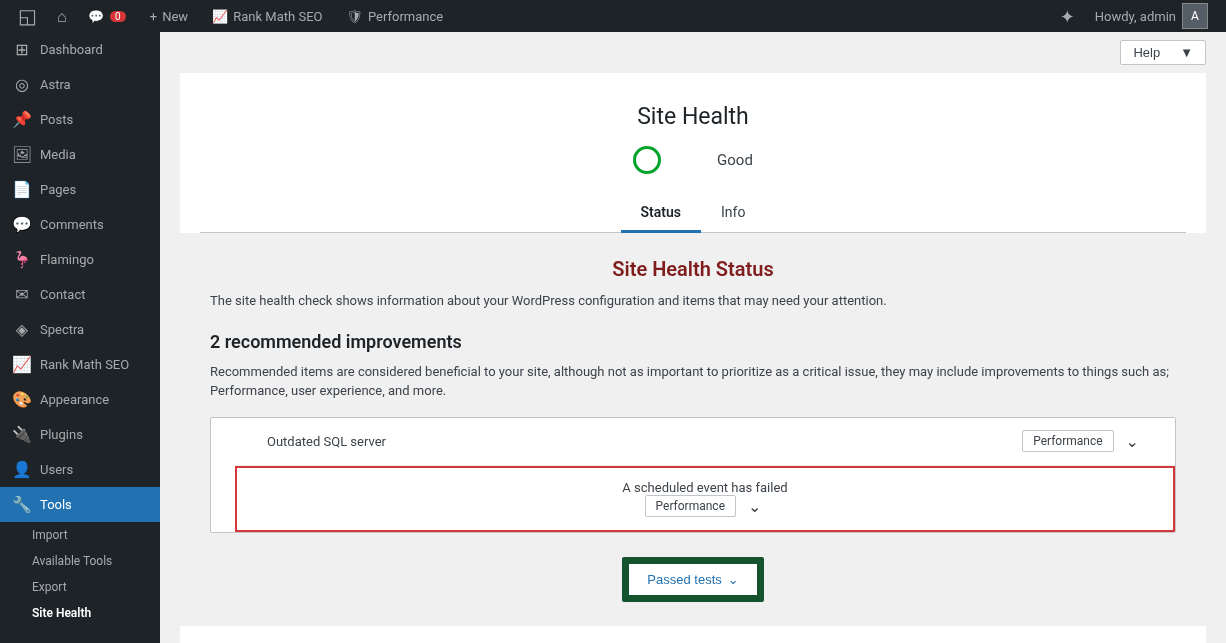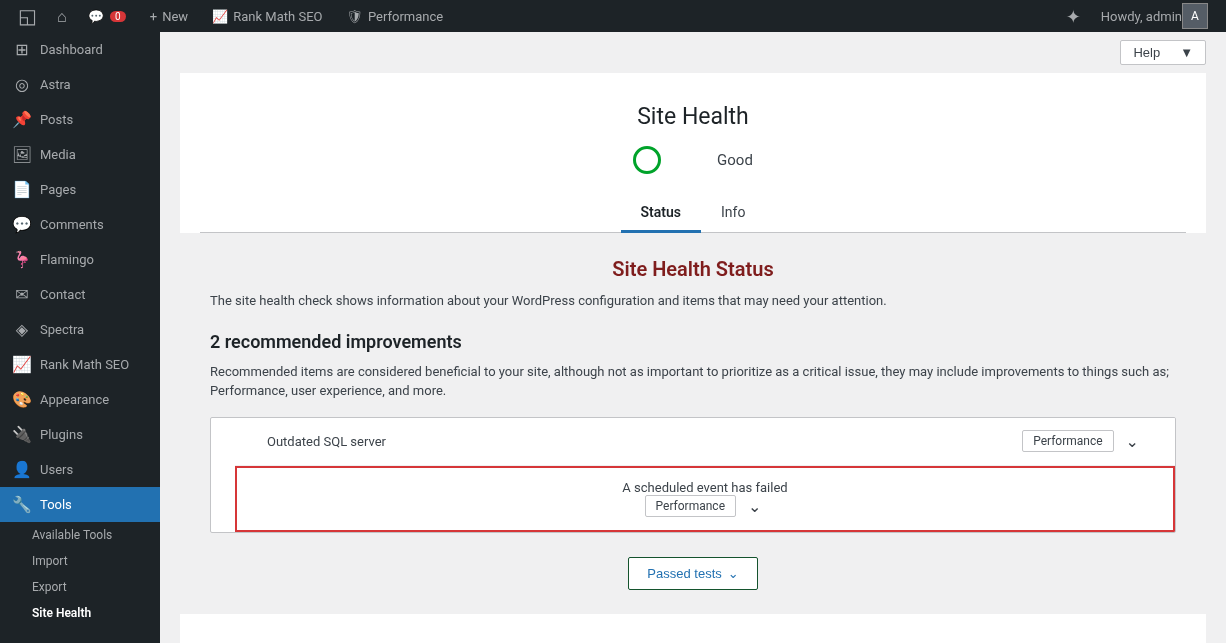--- a/index.html
+++ b/index.html
@@ -51,20 +51,21 @@
     .adminbar-right {
       margin-left: auto;
       display: flex;
       align-items: center;
       gap: 4px;
     }
     .adminbar-howdy {
       color: #a7aaad;
       display: flex;
       align-items: center;
+      gap: 6px;
       padding: 0 8px;
       cursor: pointer;
     }
     .avatar-box {
       width: 26px;
       height: 26px;
       background: #555d66;
       border: 1px solid #888;
       display: flex; align-items: center; justify-content: center;
       font-size: 12px; color: #fff;
@@ -287,21 +288,21 @@
       border-left: 12px solid #d63638;
     }
 
     
     .passed-tests-container {
       display: flex;
       justify-content: center;
       margin-top: 24px;
     }
     .passed-tests-btn {
-      border: 1px solid #14532d;
+      border: 7px solid #14532d;
       background: #fff;
       color: #2271b1;
       padding: 8px 18px;
       border-radius: 2px;
       cursor: pointer;
       font-size: 13px;
       display: flex;
       align-items: center;
       gap: 6px;
     }
@@ -390,24 +391,24 @@
     </div>
     <div class="menu-item">
       <span class="menu-icon">👤</span>
       <span>Users</span>
     </div>
     <div class="menu-item active">
       <span class="menu-icon">🔧</span>
       <span>Tools</span>
     </div>
     <div class="submenu-item">
+      <span>Import</span>
+    </div>
+    <div class="submenu-item">
       <span>Available Tools</span>
-    </div>
-    <div class="submenu-item">
-      <span>Import</span>
     </div>
     <div class="submenu-item">
       <span>Export</span>
     </div>
     <div class="submenu-item active">
       <span>Site Health</span>
     </div>
   </div>
 
   <div id="wpcontent">

